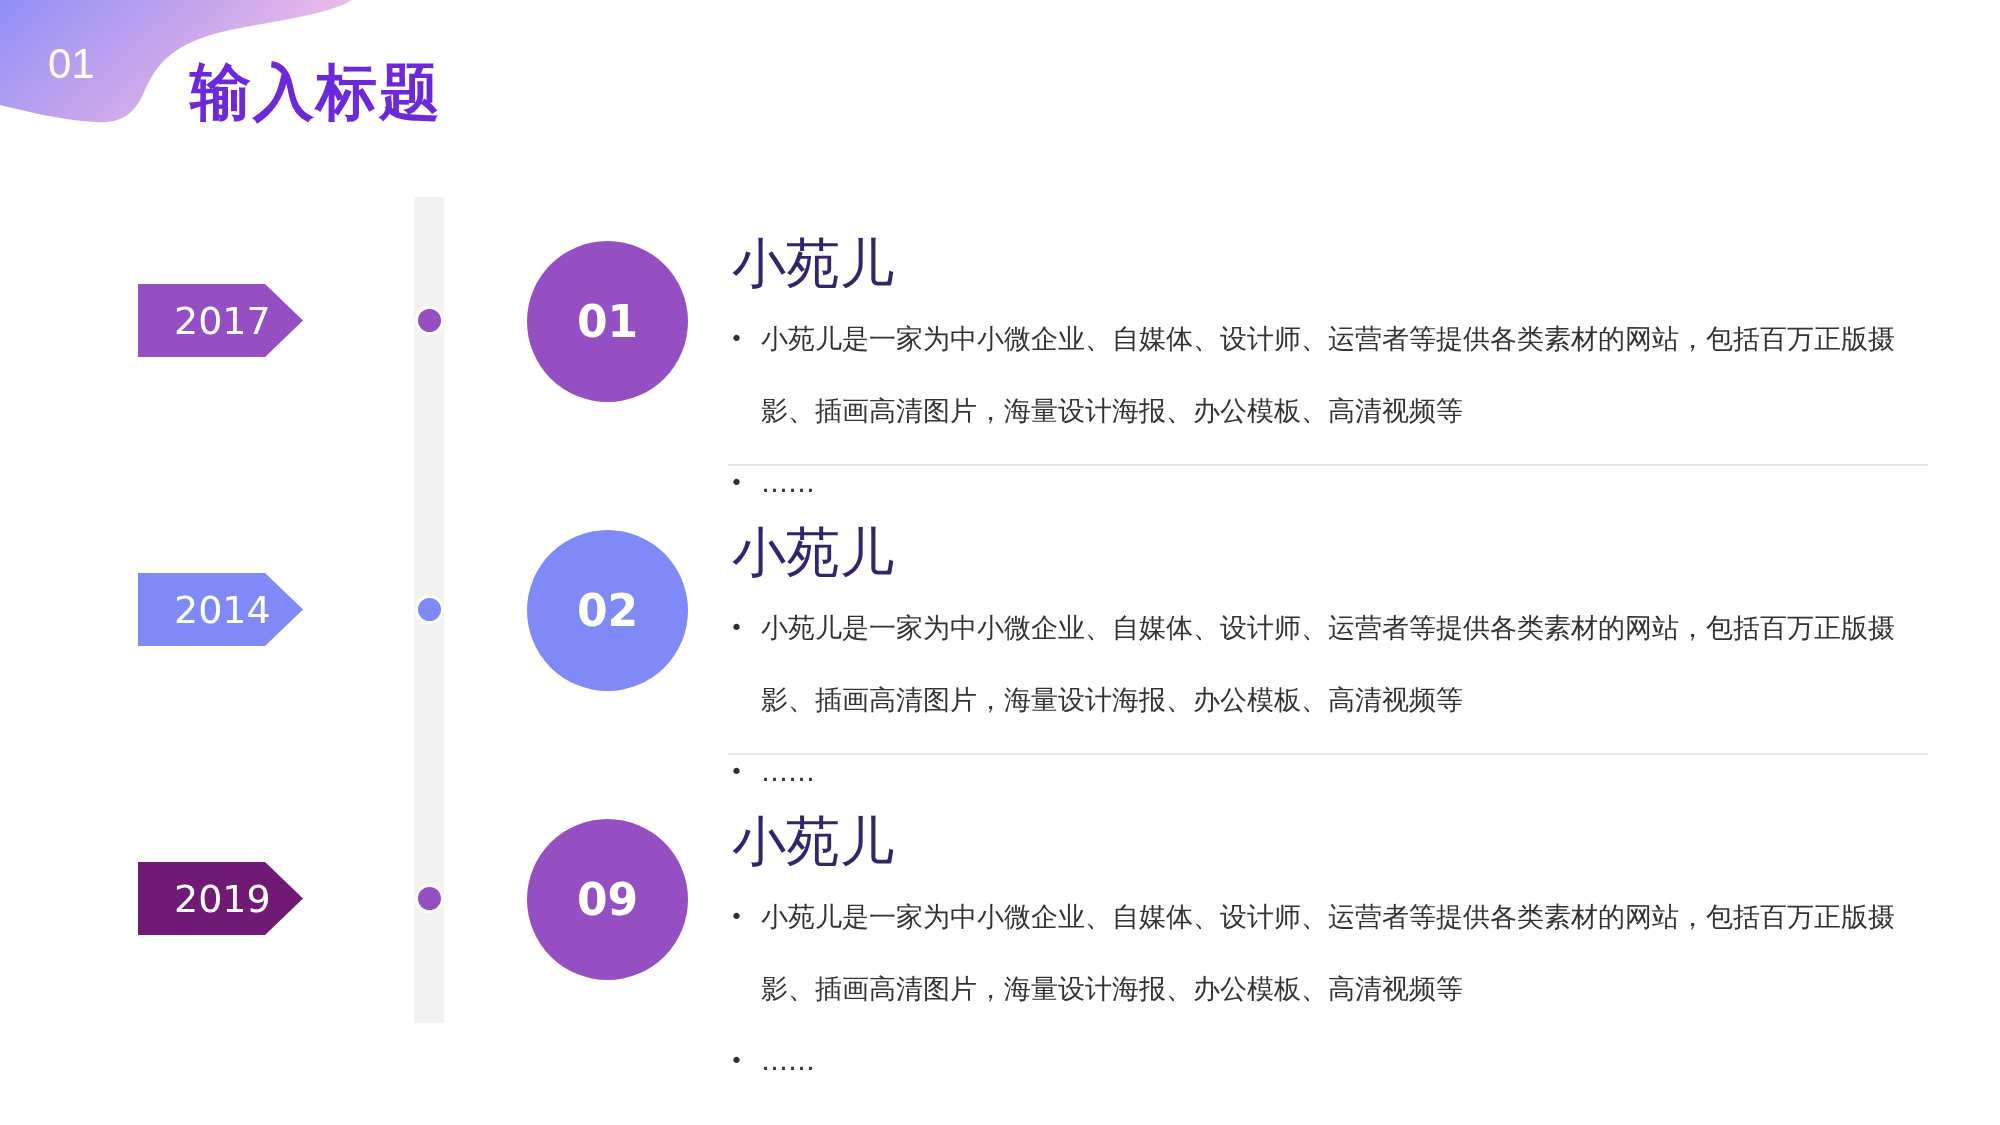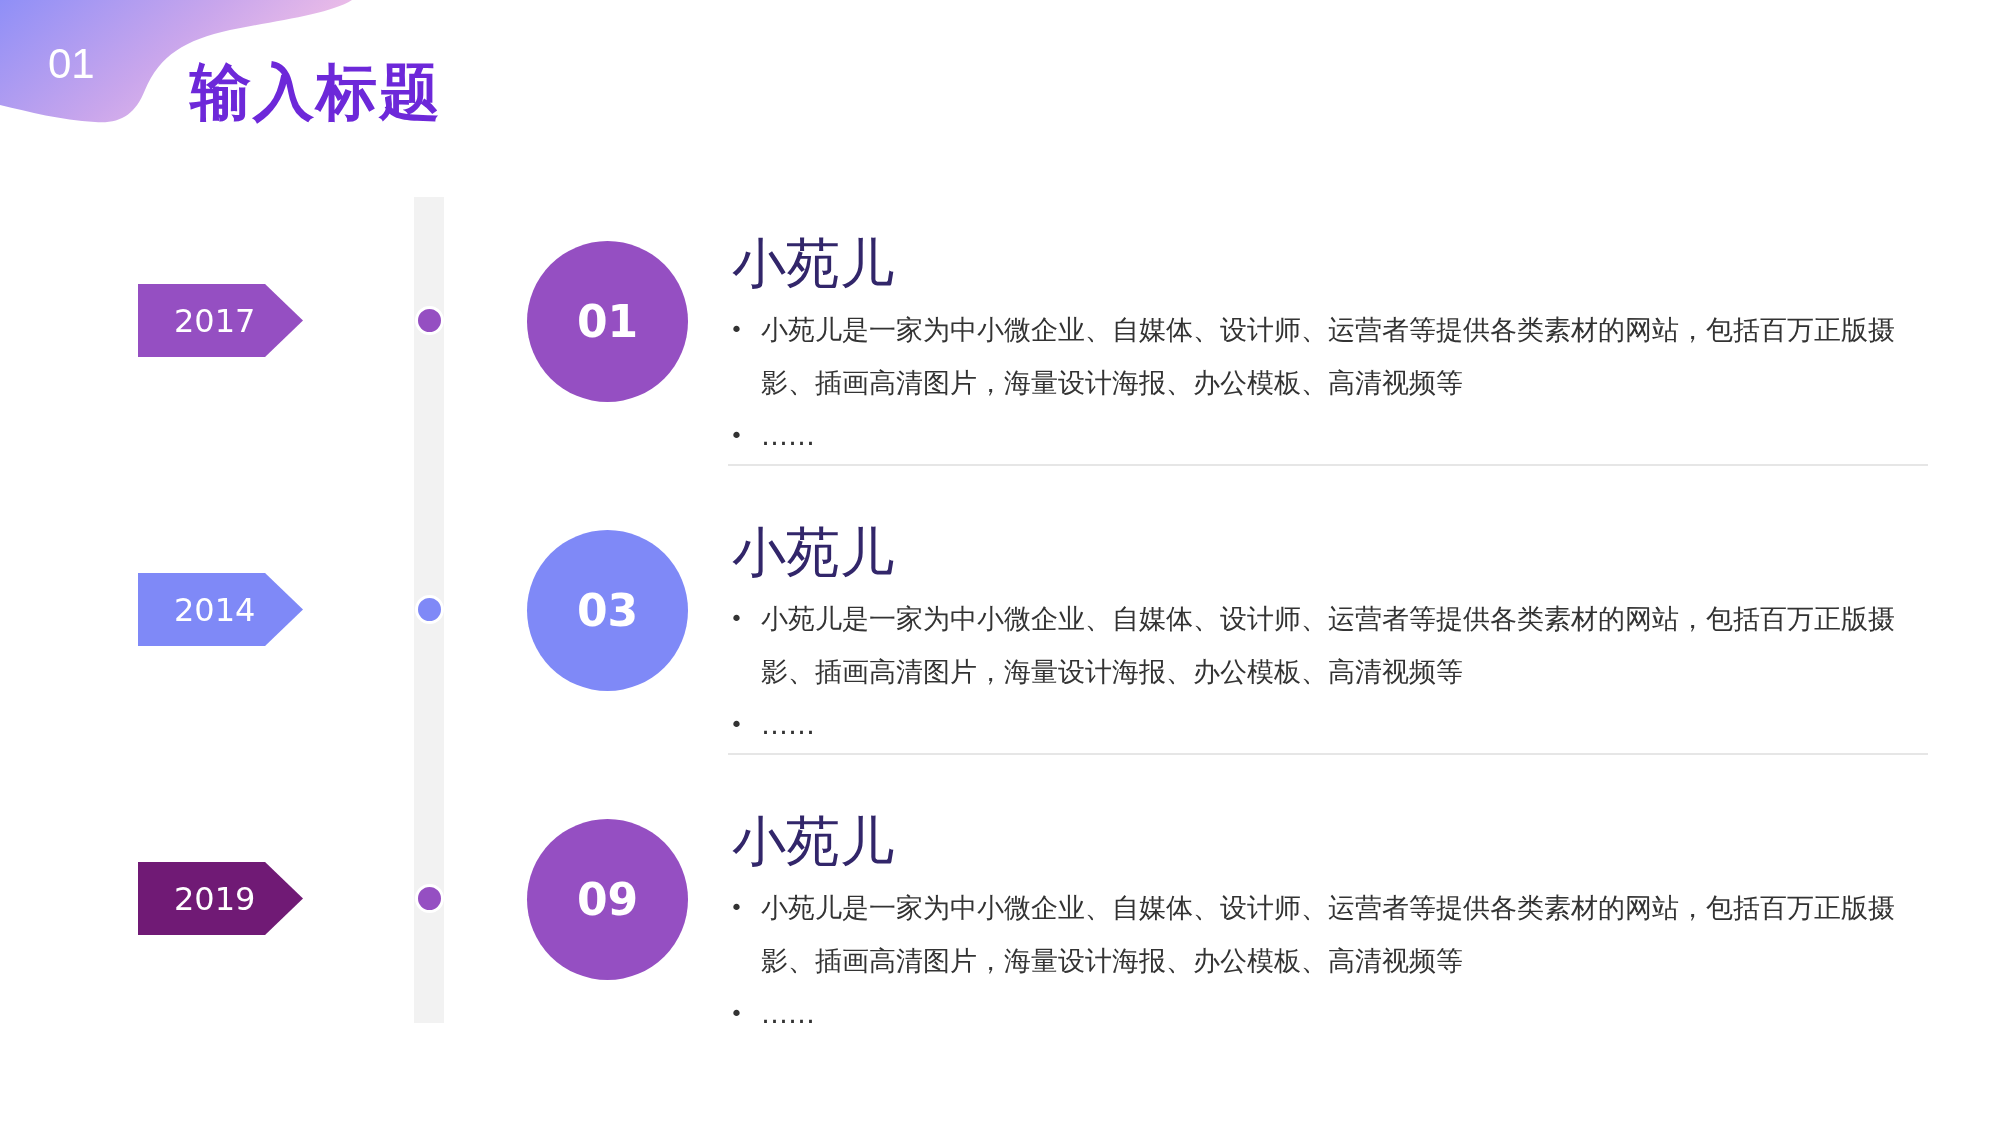--- a/index.html
+++ b/index.html
@@ -3,29 +3,29 @@
 <meta charset="utf-8">
 <style>
   * { margin: 0; padding: 0; box-sizing: border-box; }
   html, body { width: 2000px; height: 1125px; background: #ffffff; overflow: hidden; }
   body { position: relative; font-family: "DejaVu Sans", "Liberation Sans", sans-serif; }
   .blob { position: absolute; left: 0; top: 0; width: 360px; height: 130px; }
   .section-num { position: absolute; left: 48px; top: 40px; font-size: 42px; color: #ffffff; font-family: "Liberation Sans", sans-serif; }
   .page-title { position: absolute; left: 190px; top: 52px; font-size: 61px; font-weight: bold; color: #6d28d9; letter-spacing: 2px; }
   .track { position: absolute; left: 414px; top: 197px; width: 30px; height: 826px; background: #f2f2f2; }
   .row { position: absolute; left: 0; width: 2000px; height: 280px; }
-  .year-tag { position: absolute; left: 138px; width: 165px; height: 73px; color: #fff; font-size: 32px;
+  .year-tag { position: absolute; left: 138px; width: 165px; height: 73px; color: #fff; font-size: 38px;
     display: flex; align-items: center; padding-left: 36px;
     clip-path: polygon(0 0, 77% 0, 100% 50%, 77% 100%, 0 100%); }
   .dot { position: absolute; left: 415px; width: 29px; height: 29px; border-radius: 50%; border: 3px solid #fff; }
   .circle { position: absolute; left: 527px; width: 161px; height: 161px; border-radius: 50%; color: #fff;
     font-size: 44px; font-weight: bold; display: flex; align-items: center; justify-content: center; }
   .item-title { position: absolute; left: 732px; font-size: 54px; color: #32266a; }
   .bullets { position: absolute; left: 730px; width: 1200px; list-style: none; }
-  .bullets li { position: relative; padding-left: 31px; font-size: 27px; color: #333; line-height: 53px; }
+  .bullets li { position: relative; padding-left: 31px; font-size: 27px; color: #333; line-height: 72px; }
   .bullets li::before { content: "•"; position: absolute; left: 0; top: 0; font-size: 22px; color: #333; }
   .divider { position: absolute; left: 728px; width: 1200px; height: 2px; background: #e6e6e6; }
 </style>
 </head>
 <body>
 
 <svg class="blob" viewBox="0 0 360 130">
   <defs>
     <linearGradient id="g1" x1="0" y1="0" x2="1" y2="0.4">
       <stop offset="0" stop-color="#8f8ff7"></stop>
@@ -48,21 +48,21 @@
   <ul class="bullets" style="top:303px">
     <li>小苑儿是一家为中小微企业、自媒体、设计师、运营者等提供各类素材的网站，包括百万正版摄影、插画高清图片，海量设计海报、办公模板、高清视频等</li>
     <li>……</li>
   </ul>
 </div>
 <div class="divider" style="top:464px"></div>
 
 <div class="row" style="top:0">
   <div class="year-tag" style="top:573px;background:#7f89f7">2014</div>
   <div class="dot" style="top:595px;background:#7f89f7"></div>
-  <div class="circle" style="top:530px;background:#7f89f7">03</div>
+  <div class="circle" style="top:530px;background:#7f89f7">02</div>
   <div class="item-title" style="top:517px">小苑儿</div>
   <ul class="bullets" style="top:592px">
     <li>小苑儿是一家为中小微企业、自媒体、设计师、运营者等提供各类素材的网站，包括百万正版摄影、插画高清图片，海量设计海报、办公模板、高清视频等</li>
     <li>……</li>
   </ul>
 </div>
 <div class="divider" style="top:753px"></div>
 
 <div class="row" style="top:0">
   <div class="year-tag" style="top:862px;background:#701a75">2019</div>

